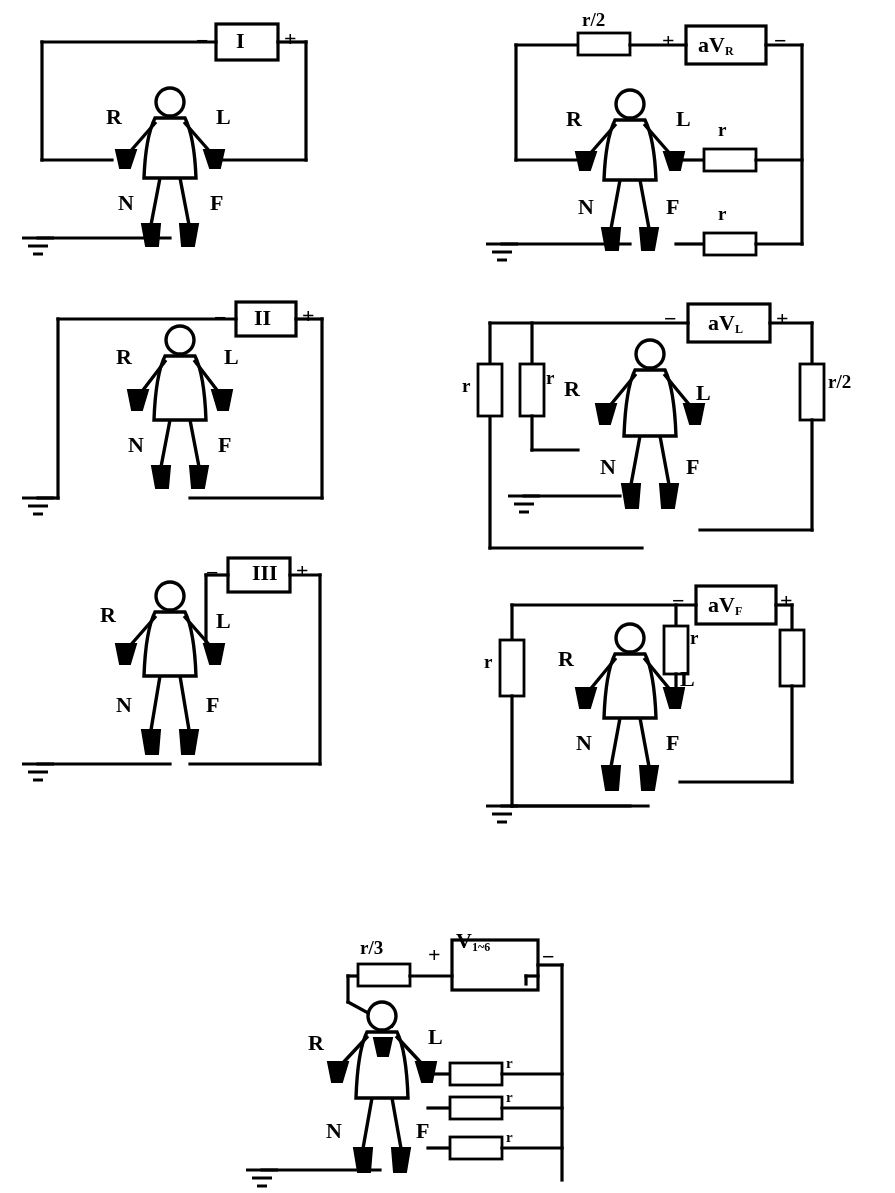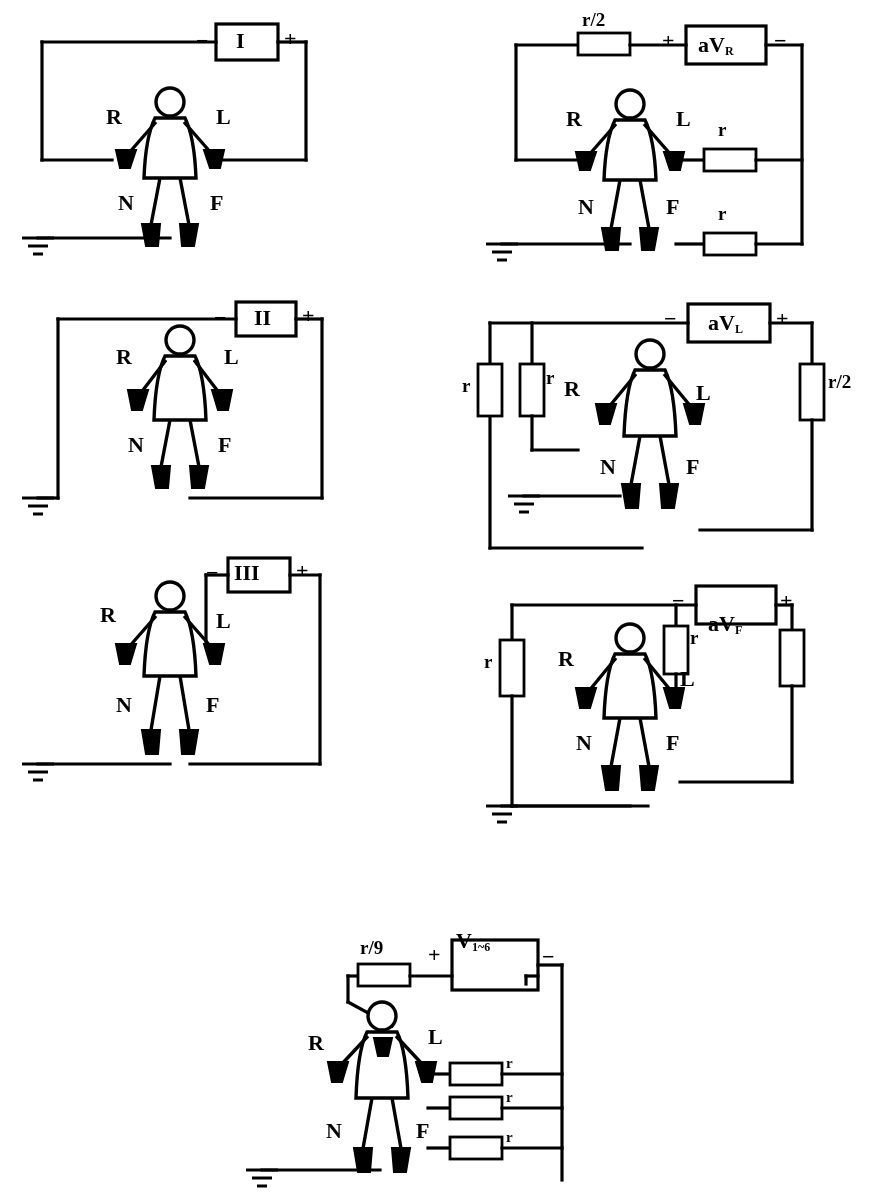--- a/index.html
+++ b/index.html
@@ -111,21 +111,21 @@
         <circle class="body-open" cx="150" cy="48" r="14"></circle>
         <path class="body-open" d="M135,64 C128,78 125,100 124,128 L176,128 C175,100 172,78 165,64 Z"></path>
         <path class="body-open" d="M136,68 L108,100 M164,68 L192,100"></path>
         <path class="body-fill" d="M96,96 L116,96 L110,116 L100,116 Z"></path>
         <path class="body-fill" d="M184,96 L204,96 L200,116 L190,116 Z"></path>
         <path class="body-open" d="M140,128 L130,188 M160,128 L170,188"></path>
         <path class="body-fill" d="M122,182 L140,182 L138,206 L126,206 Z"></path>
         <path class="body-fill" d="M160,182 L178,182 L174,206 L162,206 Z"></path>
       </g>
     </svg>
-    <span class="lbl big" style="left:214px;top:14px;">III</span>
+    <span class="lbl big" style="left:232px;top:14px;">III</span>
     <span class="lbl big" style="left:186px;top:14px;">−</span>
     <span class="lbl big" style="left:276px;top:12px;">+</span>
     <span class="lbl big" style="left:80px;top:56px;">R</span>
     <span class="lbl big" style="left:196px;top:62px;">L</span>
     <span class="lbl big" style="left:96px;top:146px;">N</span>
     <span class="lbl big" style="left:186px;top:146px;">F</span>
   </div>
 
   <div class="panel" style="left:480px;top:8px;width:400px;height:268px;">
     <svg width="400" height="268" viewBox="0 0 400 268">
@@ -250,21 +250,21 @@
         <path class="body-open" d="M135,86 C128,100 125,122 124,150 L176,150 C175,122 172,100 165,86 Z"></path>
         <path class="body-open" d="M136,90 L108,124 M164,90 L192,124"></path>
         <path class="body-fill" d="M96,120 L116,120 L110,140 L100,140 Z"></path>
         <path class="body-fill" d="M184,120 L204,120 L200,140 L190,140 Z"></path>
         <path class="body-open" d="M140,150 L130,204 M160,150 L170,204"></path>
         <path class="body-fill" d="M122,198 L140,198 L138,222 L126,222 Z"></path>
         <path class="body-fill" d="M160,198 L178,198 L174,222 L162,222 Z"></path>
       </g>
     </svg>
     <span class="lbl big" style="left:192px;top:22px;">−</span>
-    <span class="lbl big" style="left:228px;top:26px;margin-top:19px;"><span>aV</span><span class="sub">F</span></span>
+    <span class="lbl big" style="left:228px;top:26px;"><span>aV</span><span class="sub">F</span></span>
     <span class="lbl big" style="left:300px;top:22px;">+</span>
     <span class="lbl mid" style="left:4px;top:84px;">r</span>
     <span class="lbl mid" style="left:210px;top:60px;">r</span>
     <span class="lbl big" style="left:78px;top:80px;">R</span>
     <span class="lbl big" style="left:200px;top:100px;">L</span>
     <span class="lbl big" style="left:96px;top:164px;">N</span>
     <span class="lbl big" style="left:186px;top:164px;">F</span>
   </div>
 
   <div class="panel" style="left:240px;top:908px;width:400px;height:285px;">
@@ -301,21 +301,21 @@
         <path class="body-open" d="M127,124 C120,138 117,160 116,190 L168,190 C167,160 164,138 157,124 Z"></path>
         <path class="body-open" d="M128,128 L100,158 M156,128 L184,158"></path>
         <path class="body-fill" d="M88,154 L108,154 L102,174 L92,174 Z"></path>
         <path class="body-fill" d="M176,154 L196,154 L192,174 L182,174 Z"></path>
         <path class="body-fill" d="M134,130 L152,130 L148,148 L138,148 Z"></path>
         <path class="body-open" d="M132,190 L122,246 M152,190 L162,246"></path>
         <path class="body-fill" d="M114,240 L132,240 L130,264 L118,264 Z"></path>
         <path class="body-fill" d="M152,240 L170,240 L166,264 L154,264 Z"></path>
       </g>
     </svg>
-    <span class="lbl mid" style="left:120px;top:30px;">r/9</span>
+    <span class="lbl mid" style="left:120px;top:30px;">r/3</span>
     <span class="lbl big" style="left:188px;top:36px;">+</span>
     <span class="lbl big" style="left:216px;top:22px;"><span>V</span><span class="sub">1~6</span></span>
     <span class="lbl big" style="left:302px;top:38px;">−</span>
     <span class="lbl big" style="left:68px;top:124px;">R</span>
     <span class="lbl big" style="left:188px;top:118px;">L</span>
     <span class="lbl big" style="left:86px;top:212px;">N</span>
     <span class="lbl big" style="left:176px;top:212px;">F</span>
     <span class="lbl sm" style="left:266px;top:148px;">r</span>
     <span class="lbl sm" style="left:266px;top:182px;">r</span>
     <span class="lbl sm" style="left:266px;top:222px;">r</span>

